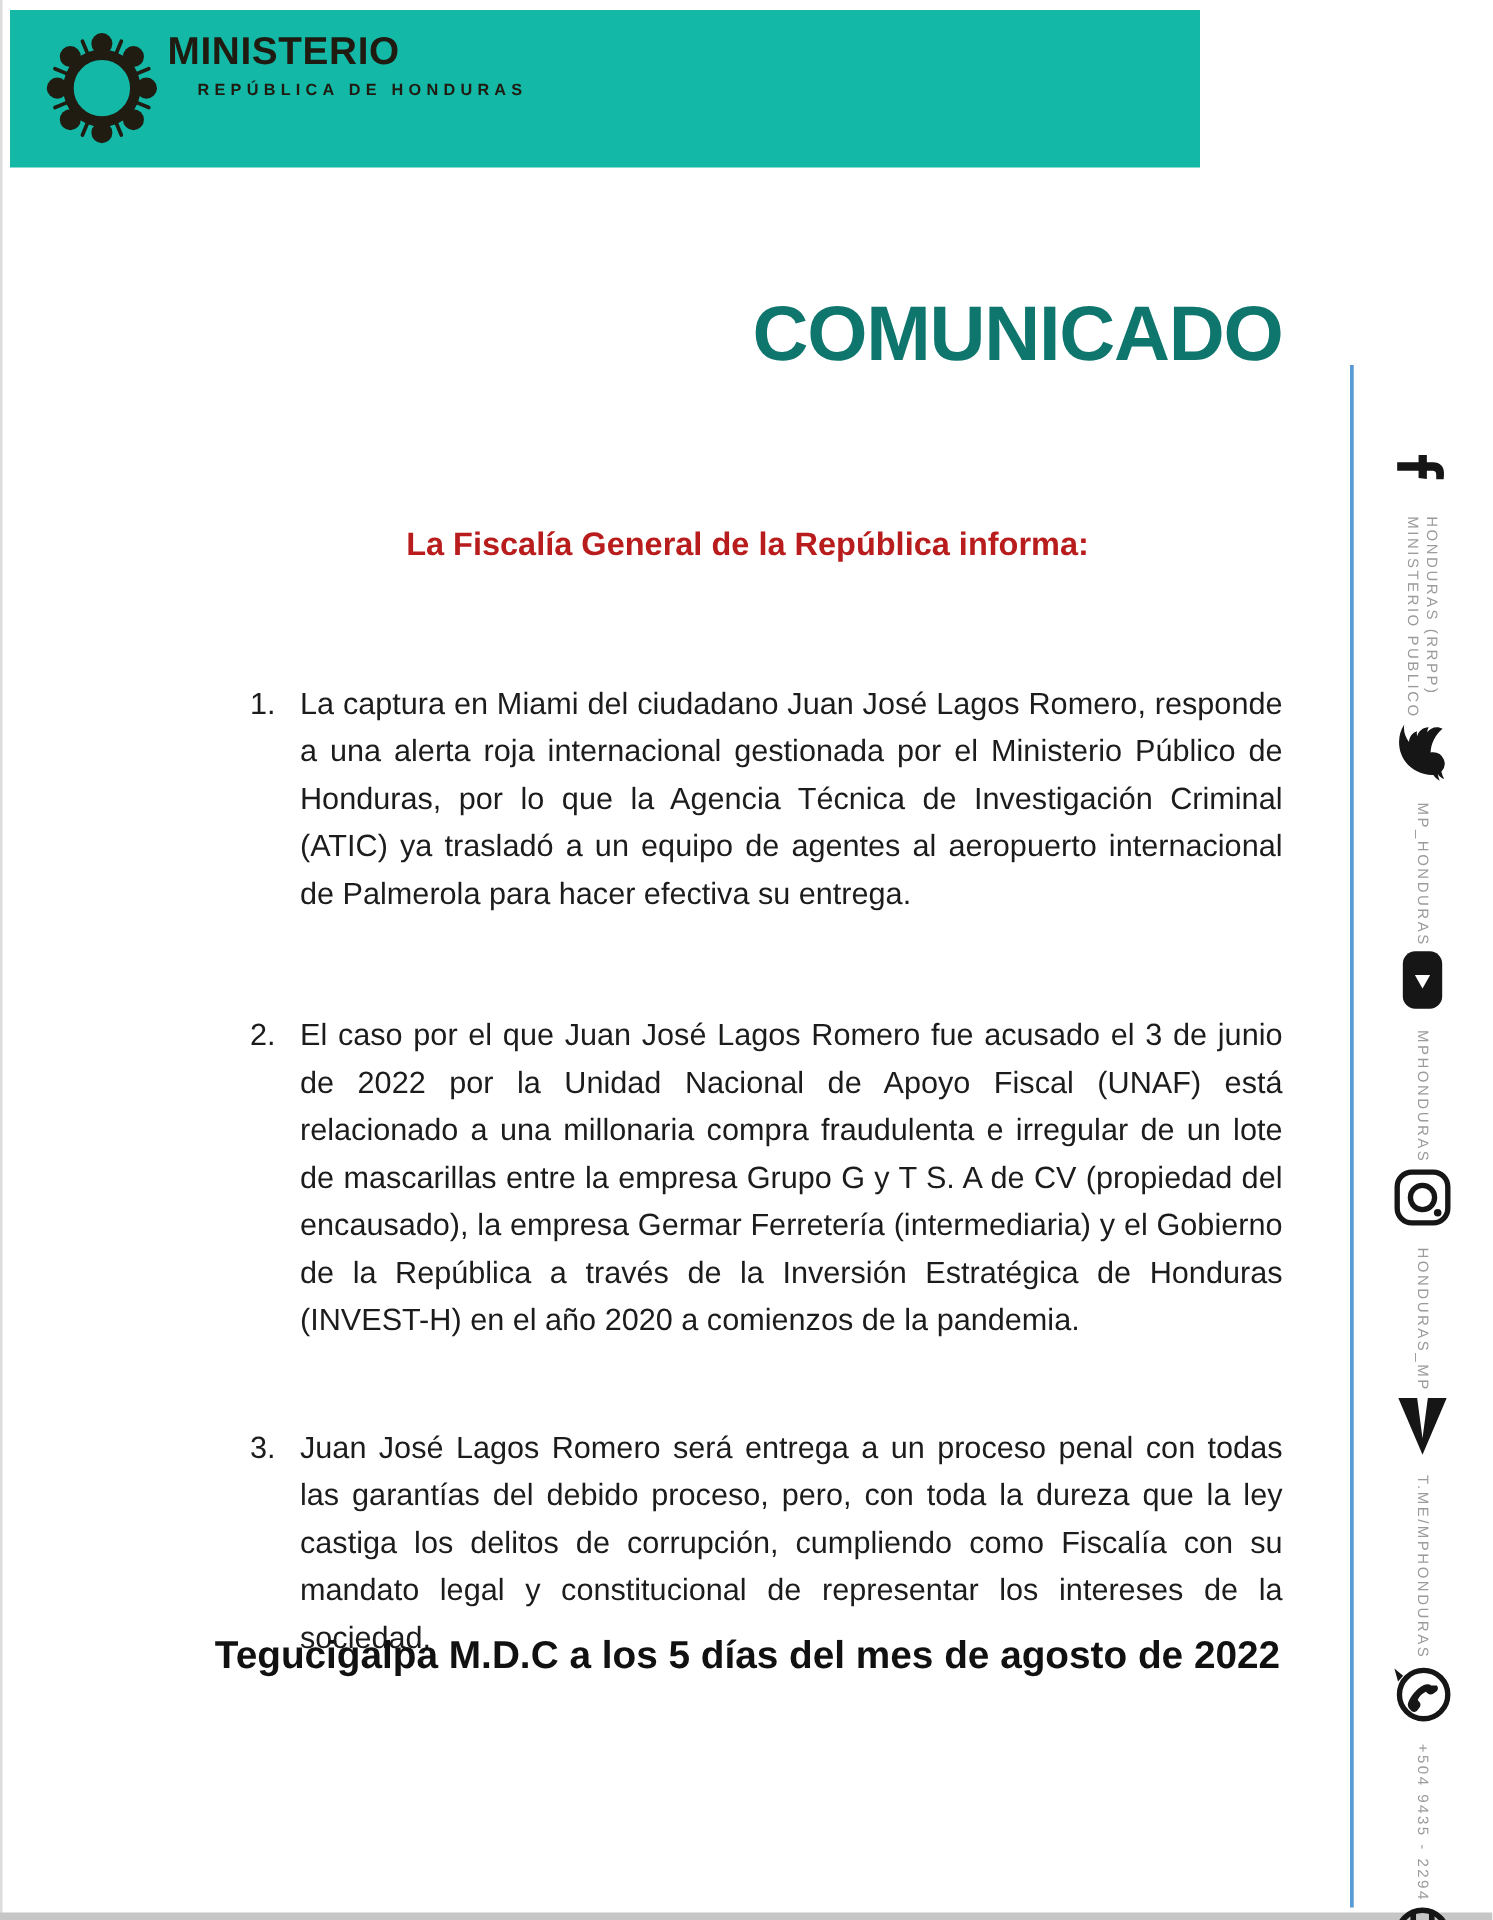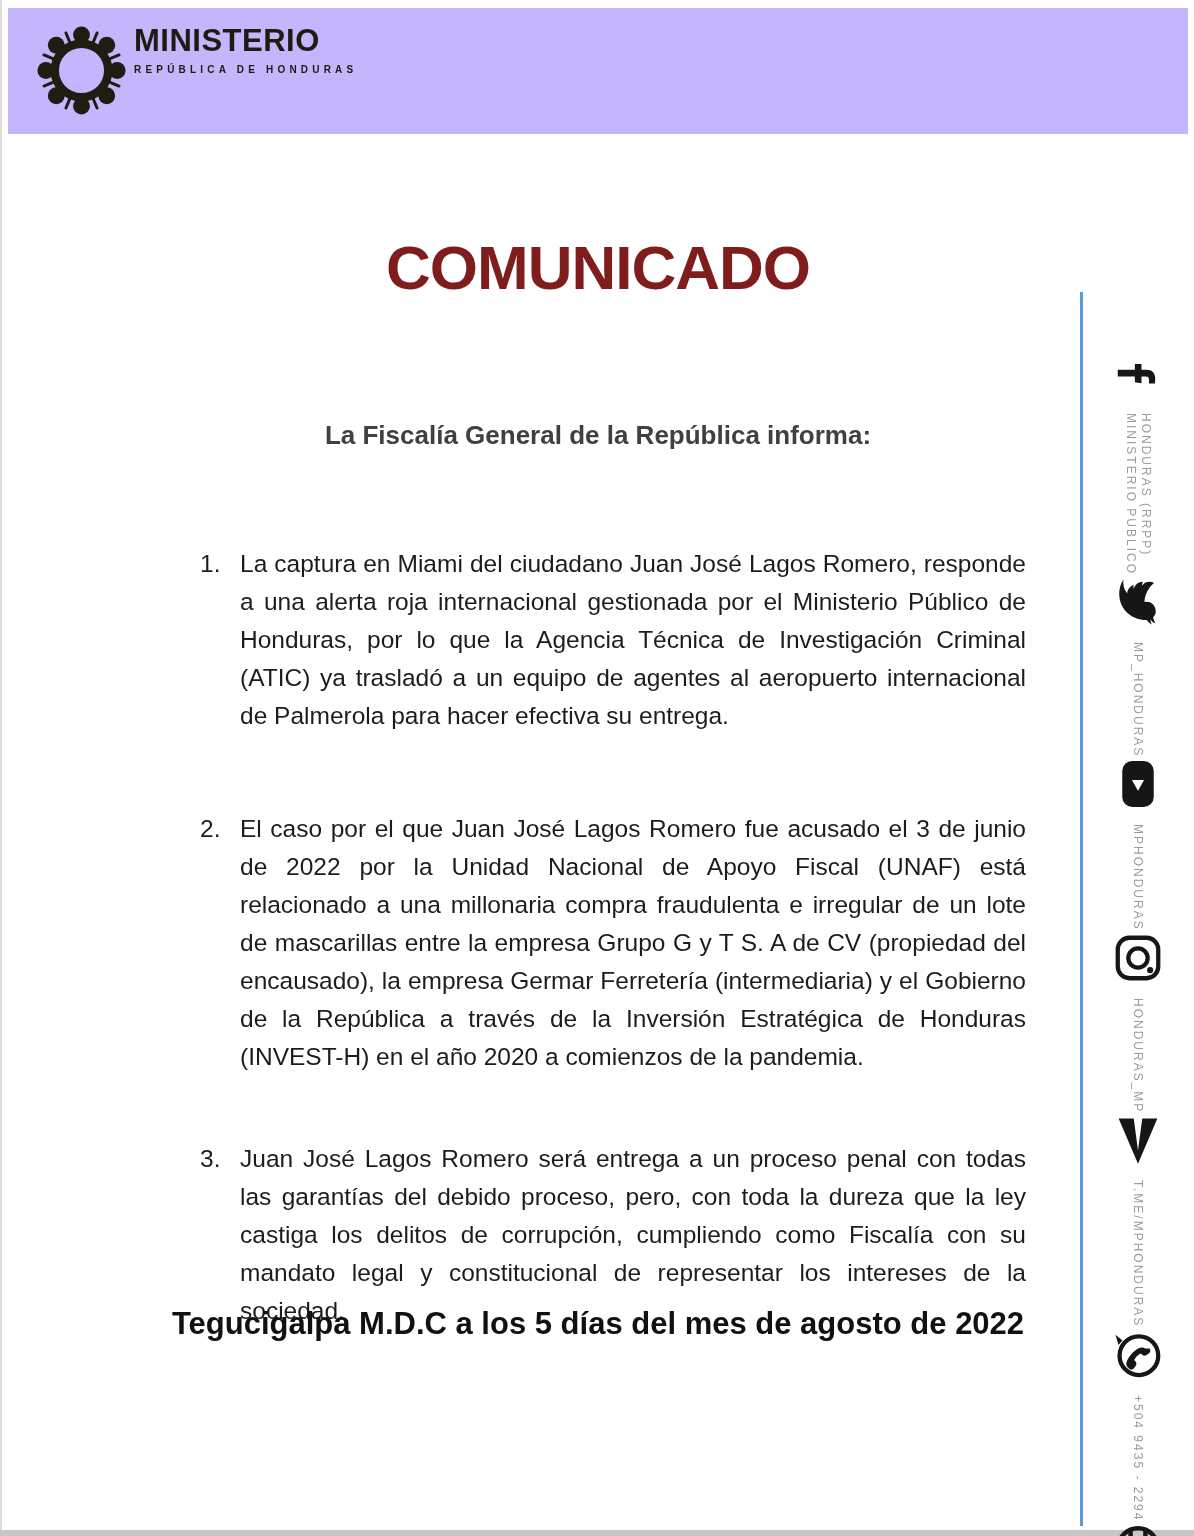--- a/index.html
+++ b/index.html
@@ -5,31 +5,31 @@
   html,body{margin:0;padding:0;}
   body{
     width:1194px;height:1536px;position:relative;background:#ffffff;
     font-family:"Liberation Sans", sans-serif;overflow:hidden;color:#1d1d1d;
   }
   
   .edge-left{position:absolute;left:0;top:0;width:2px;height:100%;background:#dcdcdc;}
   .edge-bottom{position:absolute;left:0;bottom:0;width:100%;height:6px;background:#c6c6c6;}
 
   
-  .header{position:absolute;left:8px;top:8px;width:1180px;height:126px;background:#c4b5fd;}
+  .header{position:absolute;left:8px;top:8px;width:952px;height:126px;background:#14b8a6;}
   .logo{position:absolute;left:24px;top:13px;width:99px;height:99px;}
   .org{position:absolute;left:126px;top:15px;color:#1f1b11;}
   .org-line{font-weight:bold;font-size:31px;line-height:36px;letter-spacing:0.5px;}
-  .org-sub{font-size:10px;font-weight:bold;letter-spacing:4.2px;margin-top:5px;}
+  .org-sub{font-size:13px;font-weight:bold;letter-spacing:4.2px;margin-top:5px;margin-left:24px;}
 
   
-  .title{position:absolute;top:232px;left:170px;width:856px;text-align:center;
-         font-size:62px;font-weight:bold;letter-spacing:-1px;color:#7f1d1d;}
+  .title{position:absolute;top:232px;left:170px;width:856px;text-align:right;
+         font-size:62px;font-weight:bold;letter-spacing:-1px;color:#0f766e;}
   .subtitle{position:absolute;top:420px;left:170px;width:856px;text-align:center;
-            font-size:26px;font-weight:bold;color:#404040;}
+            font-size:26px;font-weight:bold;color:#b91c1c;}
   .para{position:absolute;left:200px;width:826px;display:flex;
         font-size:24.5px;line-height:38px;color:#1c1c1c;}
   .para .num{width:40px;flex:none;}
   .para .ptext{flex:1;text-align:justify;}
   #para1{top:545px;} #para2{top:810px;} #para3{top:1140px;}
   .dateline{position:absolute;top:1306px;left:170px;width:856px;text-align:center;
             font-weight:bold;font-size:31px;color:#111;}
 
   
   .sidebar{position:absolute;left:1080px;top:292px;width:112px;height:1234px;

